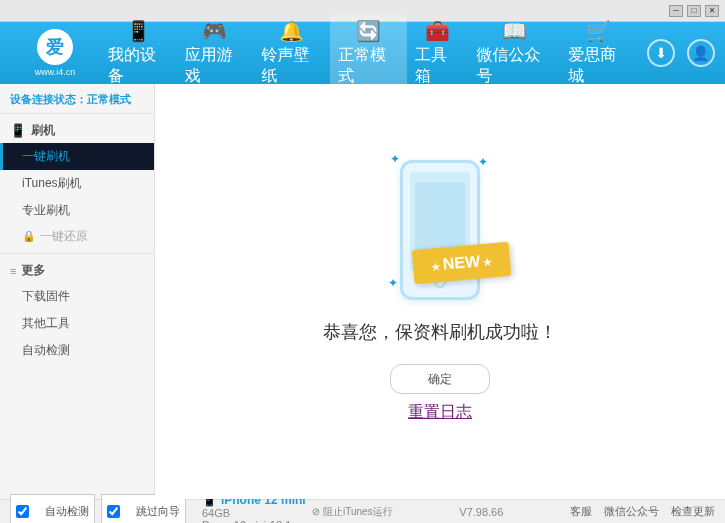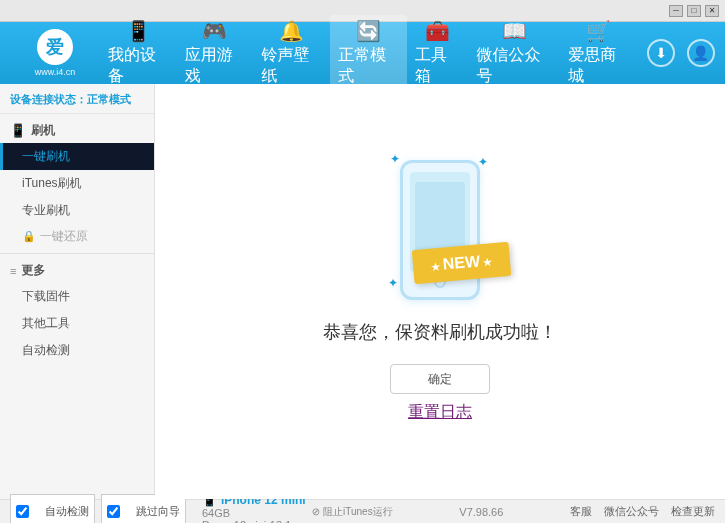--- a/index.html
+++ b/index.html
@@ -299,21 +299,21 @@
     .success-text {
       font-size: 18px;
       color: #333;
       margin-bottom: 20px;
     }
     .confirm-btn {
       width: 100px;
       height: 30px;
       border: 1px solid #ccc;
       background: white;
-      border-radius: 4px;
+      border-radius: 12px;
       cursor: pointer;
       font-size: 12px;
       color: #555;
       margin-bottom: 8px;
     }
     .again-link {
       font-size: 16px;
       color: #701a75;
       cursor: pointer;
       text-decoration: underline;

